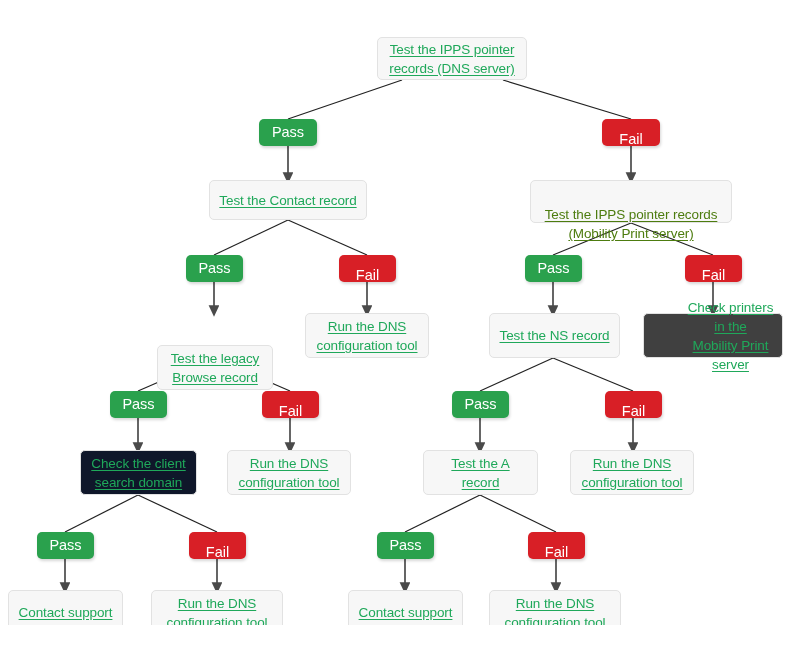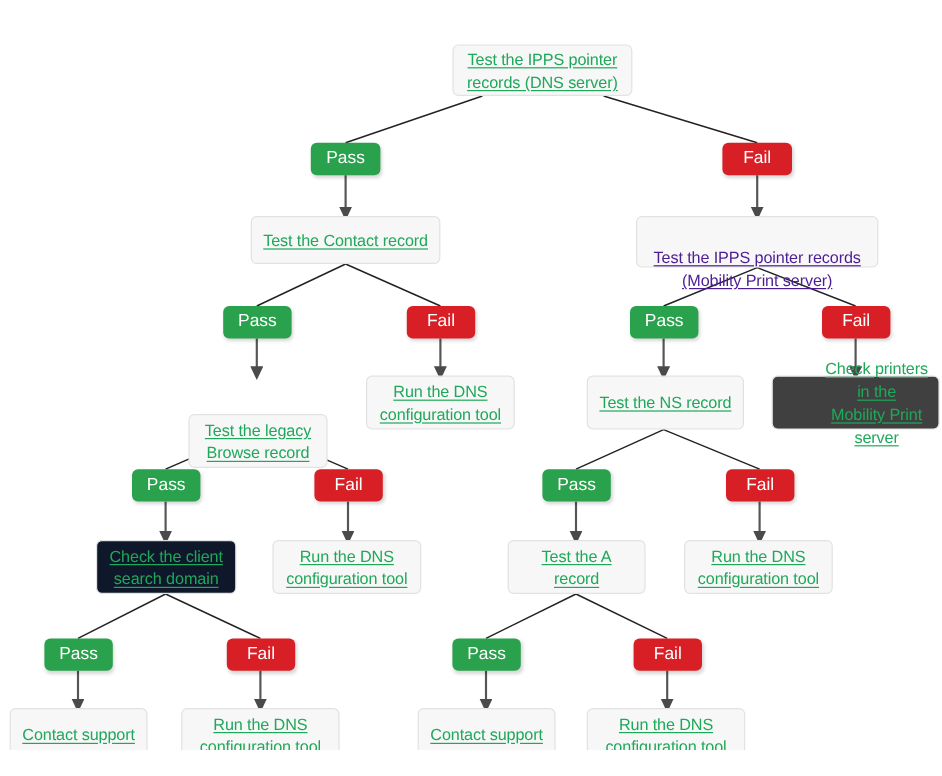--- a/index.html
+++ b/index.html
@@ -57,21 +57,21 @@
     display: flex;
     align-items: center;
     justify-content: center;
     color: #ffffff;
     font-size: 14.5px;
     line-height: 1;
     z-index: 3;
     box-shadow: 1px 2px 3px rgba(0,0,0,0.16);
   }
   .badge.pass { background: #2aa14d; }
-  .badge.fail { background: #d81f26; }
+  .badge.fail { background: #d81f26; align-items: flex-end; }
 </style>
 </head>
 <body>
 
 <div id="diagram">
 
   <svg id="connectors" viewBox="0 0 785 647" width="785" height="647" xmlns="http://www.w3.org/2000/svg">
     <defs>
       <marker id="arrowhead" markerWidth="7" markerHeight="7" refX="3.2" refY="3" orient="auto" markerUnits="strokeWidth">
         <path d="M0,0 L6.4,3 L0,6 z" fill="#4a4a4a"></path>
@@ -113,21 +113,21 @@
 
   <div id="nodes-layer">
       <div class="node" style="left: 377px; top: 37px; width: 150px; height: 43px; background: rgb(247, 247, 247); border-color: rgb(226, 226, 226);">
         <span class="node-label" style="color: rgb(31, 168, 90);">Test the IPPS pointer
 records (DNS server)</span>
       </div>
       <div class="node" style="left: 209px; top: 180px; width: 158px; height: 40px; background: rgb(247, 247, 247); border-color: rgb(226, 226, 226);">
         <span class="node-label" style="color: rgb(31, 168, 90);">Test the Contact record</span>
       </div>
       <div class="node" style="left: 530px; top: 180px; width: 202px; height: 43px; background: rgb(247, 247, 247); border-color: rgb(226, 226, 226);">
-        <span class="node-label" style="color: #4c1d95; margin-top: 44px;">Test the IPPS pointer records
+        <span class="node-label" style="color: #4d7c0f; margin-top: 44px;">Test the IPPS pointer records
 (Mobility Print server)</span>
       </div>
       <div class="node" style="left: 157px; top: 313px; width: 116px; height: 45px; background: rgb(247, 247, 247); border-color: rgb(226, 226, 226); margin-top: 32px;">
         <span class="node-label" style="color: rgb(31, 168, 90);">Test the legacy
 Browse record</span>
       </div>
       <div class="node" style="left: 305px; top: 313px; width: 124px; height: 45px; background: rgb(247, 247, 247); border-color: rgb(226, 226, 226);">
         <span class="node-label" style="color: rgb(31, 168, 90);">Run the DNS
 configuration tool</span>
       </div>

